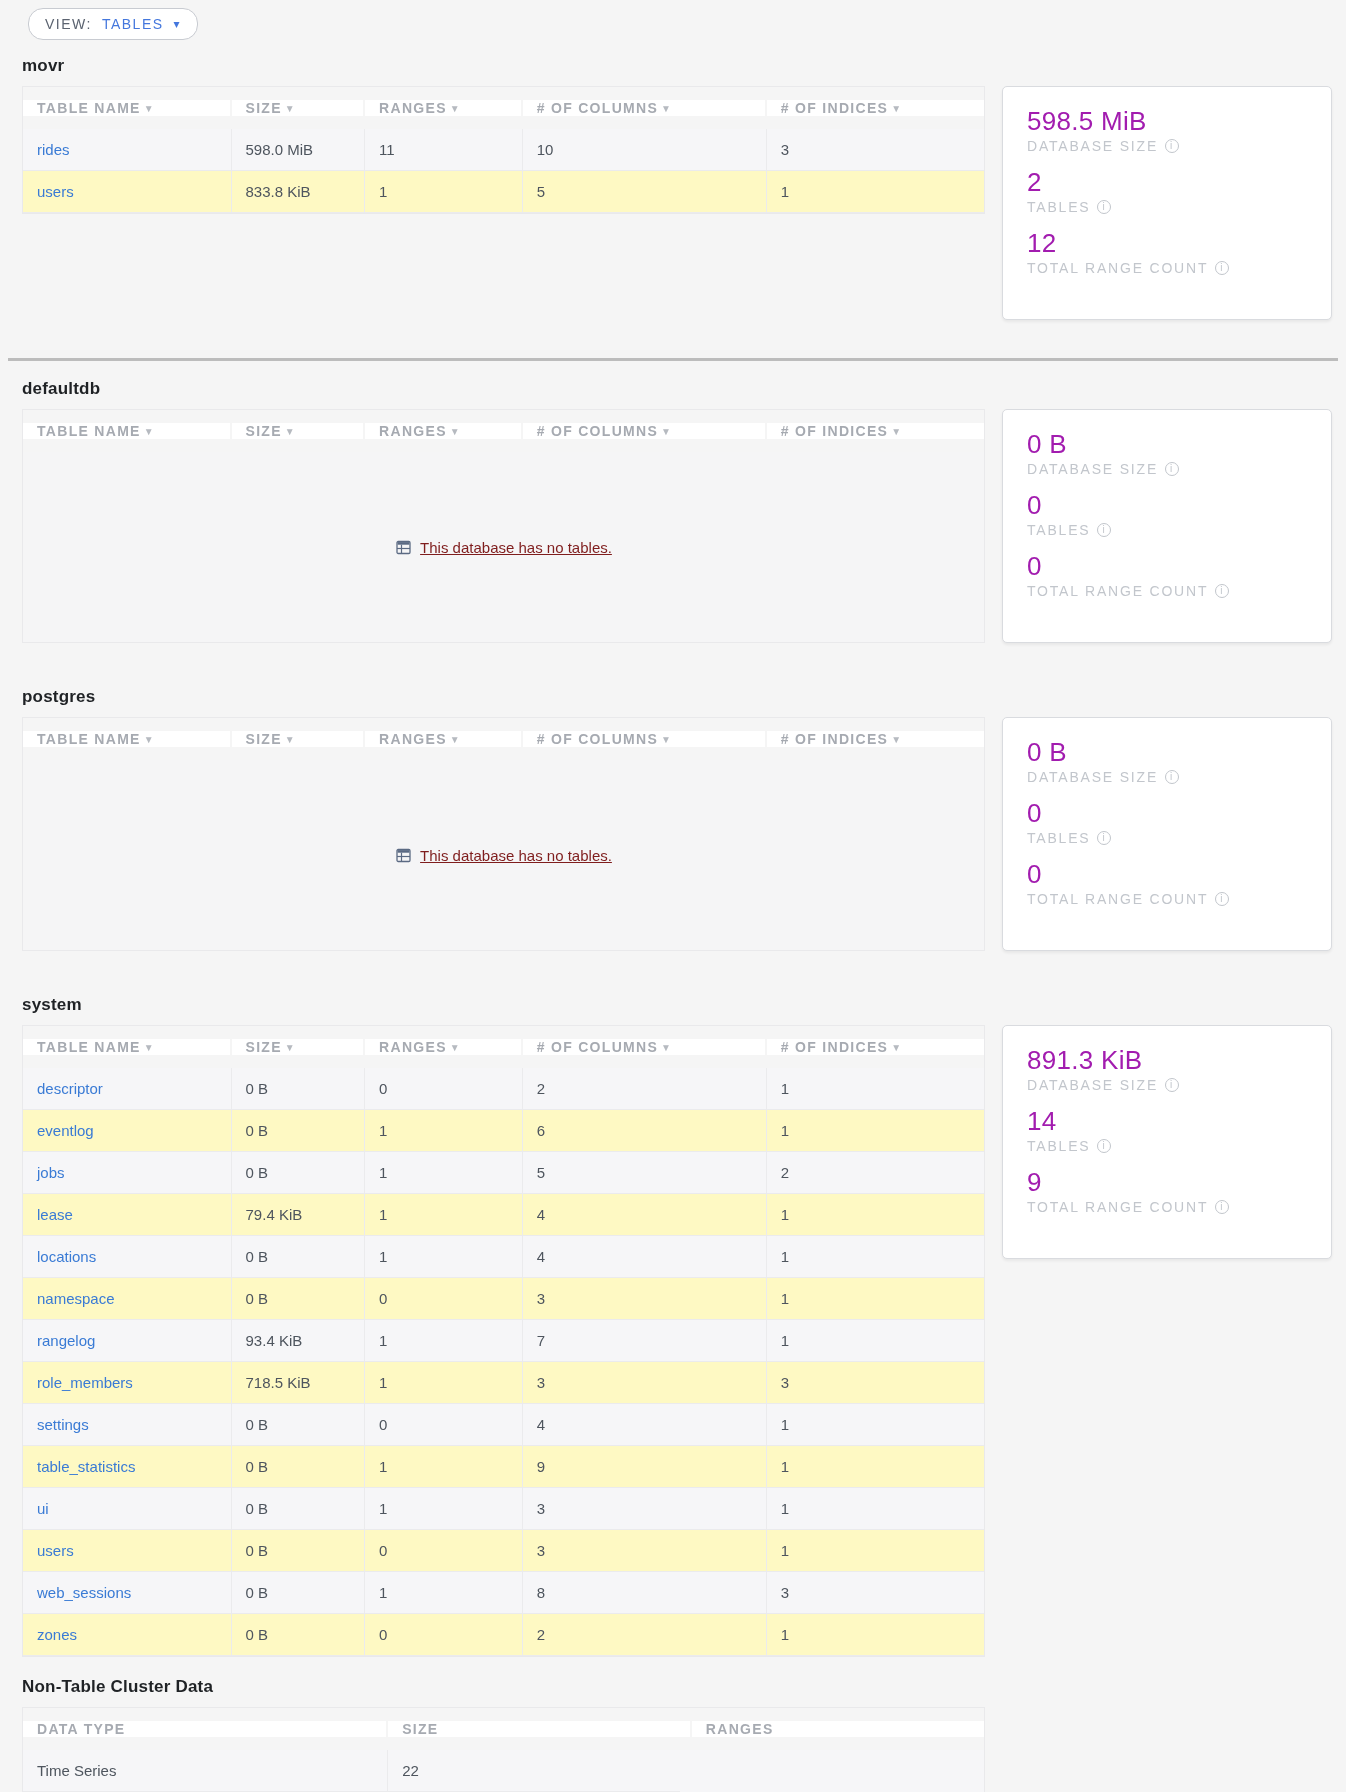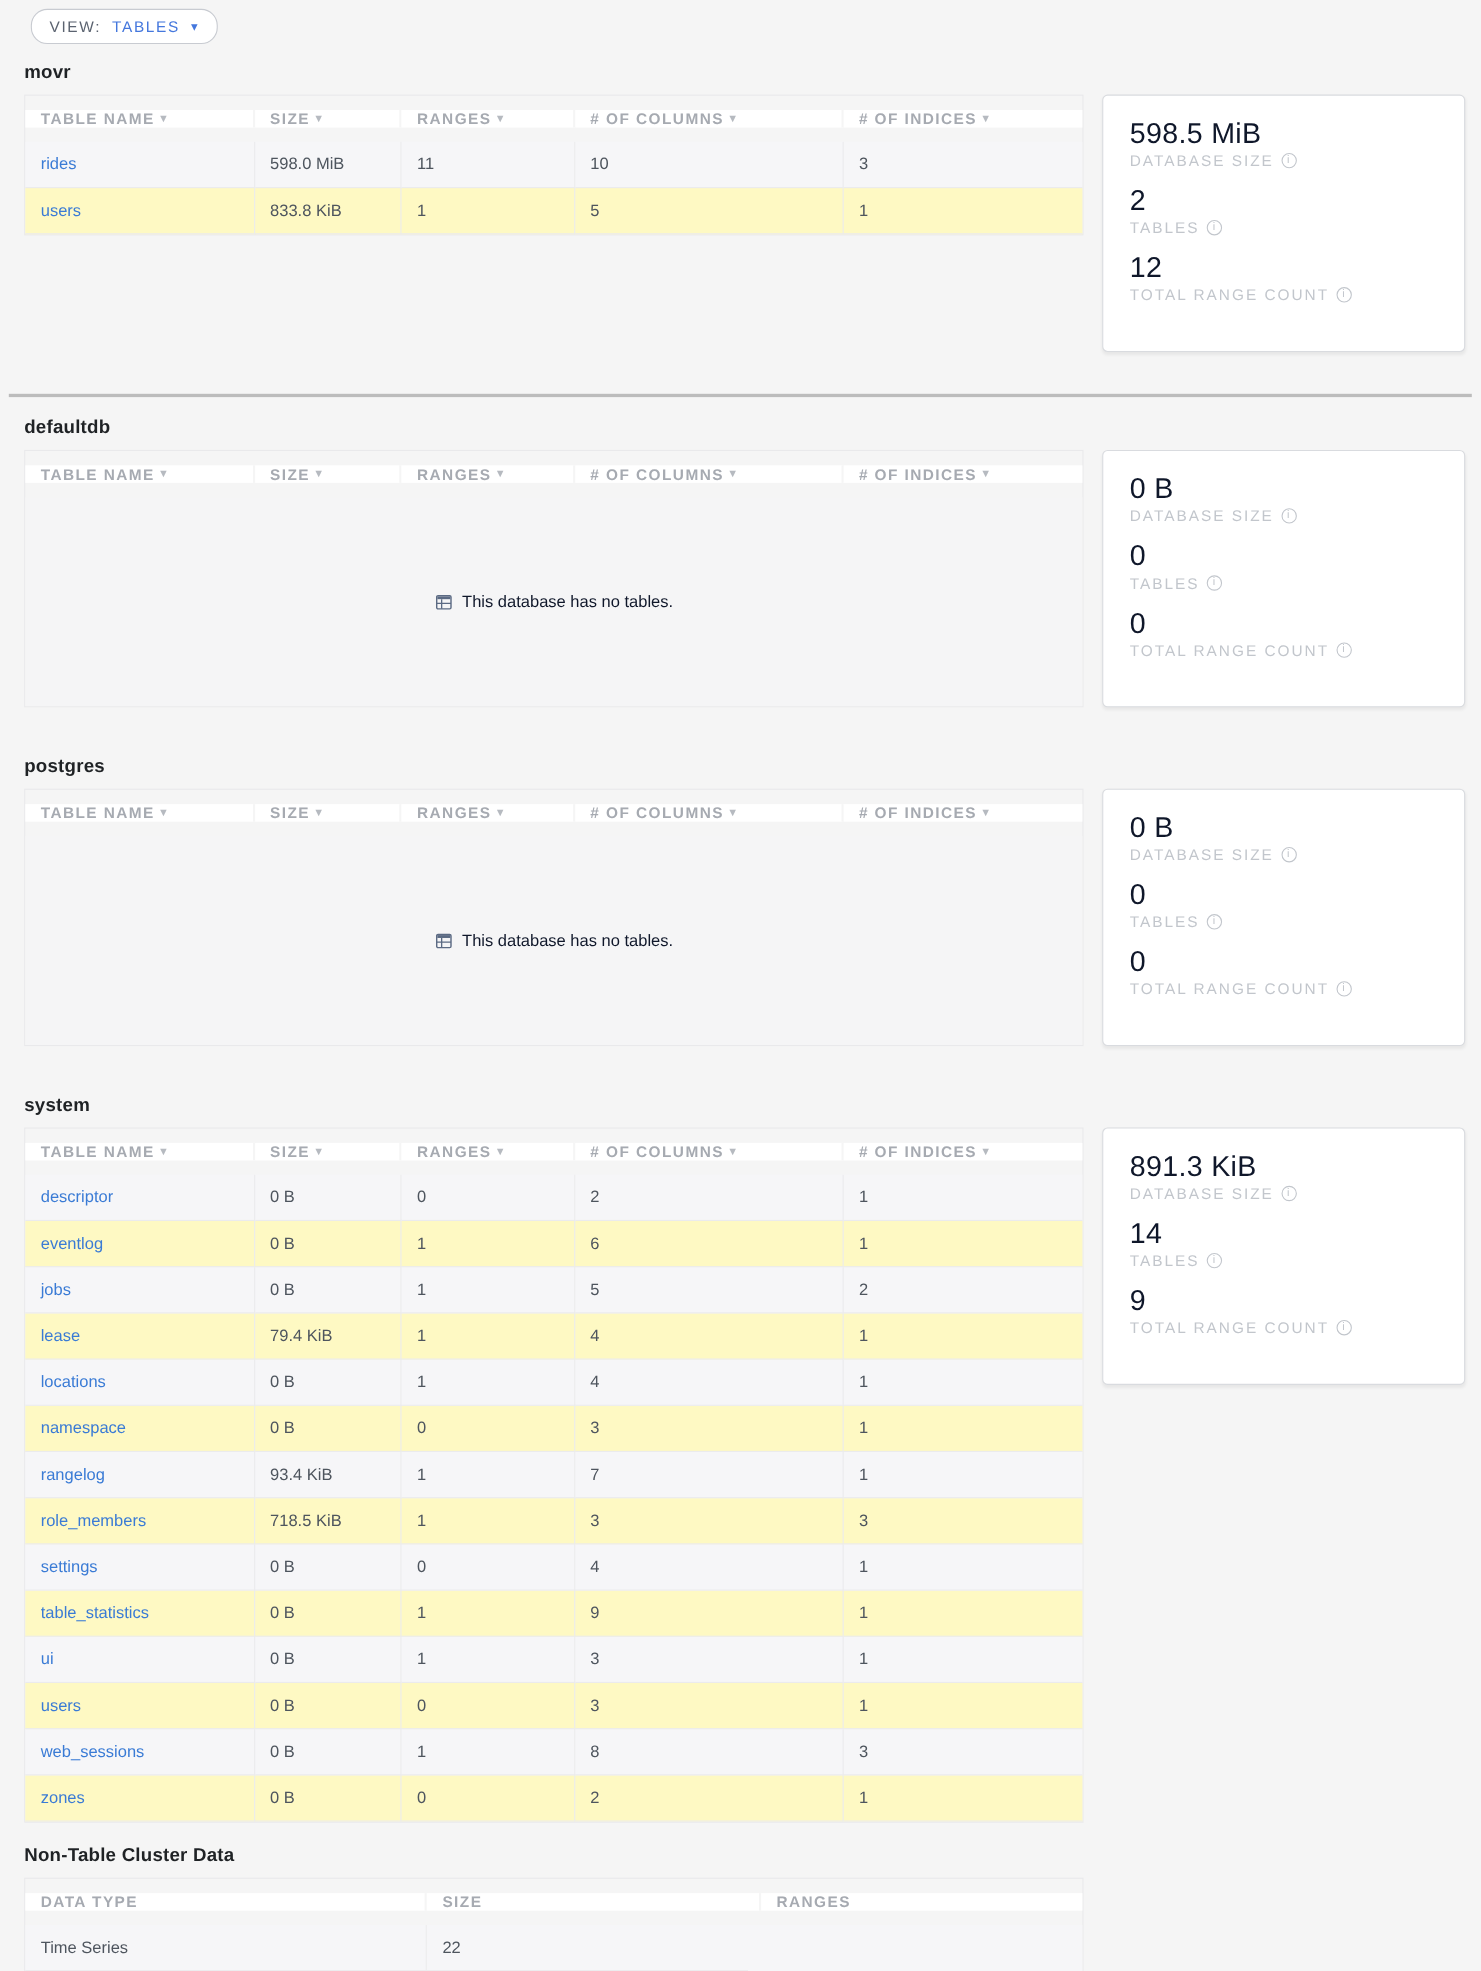--- a/index.html
+++ b/index.html
@@ -65,33 +65,33 @@
   .c-size   { width:13.9%; }
   .c-ranges { width:16.4%; }
   .c-cols   { width:25.4%; }
   .c-idx    { width:22.6%; }
 
   
   .empty-body {
     height:190px; background:#f5f5f6;
     display:flex; align-items:center; justify-content:center;
   }
-  .empty-msg { display:flex; align-items:center; gap:8px; color:#0f172a; font-size:15px; }
+  .empty-msg { display:flex; align-items:center; gap:8px; color:#7f1d1d; font-size:15px;text-decoration:underline; }
   .empty-msg svg { display:block; }
 
   
   .card {
     width:330px; min-height:234px; margin-left:17px;
     background:#fff; border:1px solid #d9dbdf; border-radius:5px;
     box-shadow:0 2px 3px rgba(0,0,0,0.06);
     padding:20px 24px 22px 24px;
   }
   .stat { margin-bottom:14px; }
   .stat:last-child { margin-bottom:0; }
-  .stat-value { font-size:26px; color:#0f172a; line-height:1.15; letter-spacing:0.3px; }
+  .stat-value { font-size:26px; color:#a21caf; line-height:1.15; letter-spacing:0.3px; }
   .stat-label {
     display:flex; align-items:center; gap:7px;
     font-size:14px; color:#c2c6cc; letter-spacing:1.8px; margin-top:1px;
     white-space:nowrap;
   }
   .info-icon {
     width:14px; height:14px; flex:none;
     border:1px solid #c2c6cc; border-radius:50%;
     color:#c2c6cc; font-size:10px; font-style:normal;
     display:inline-flex; align-items:center; justify-content:center;

